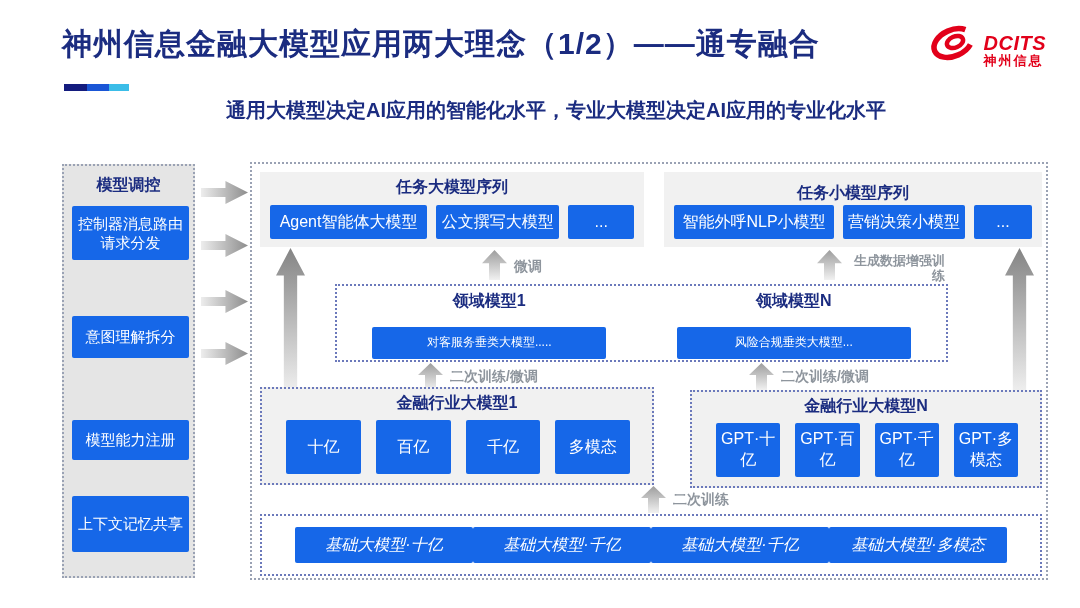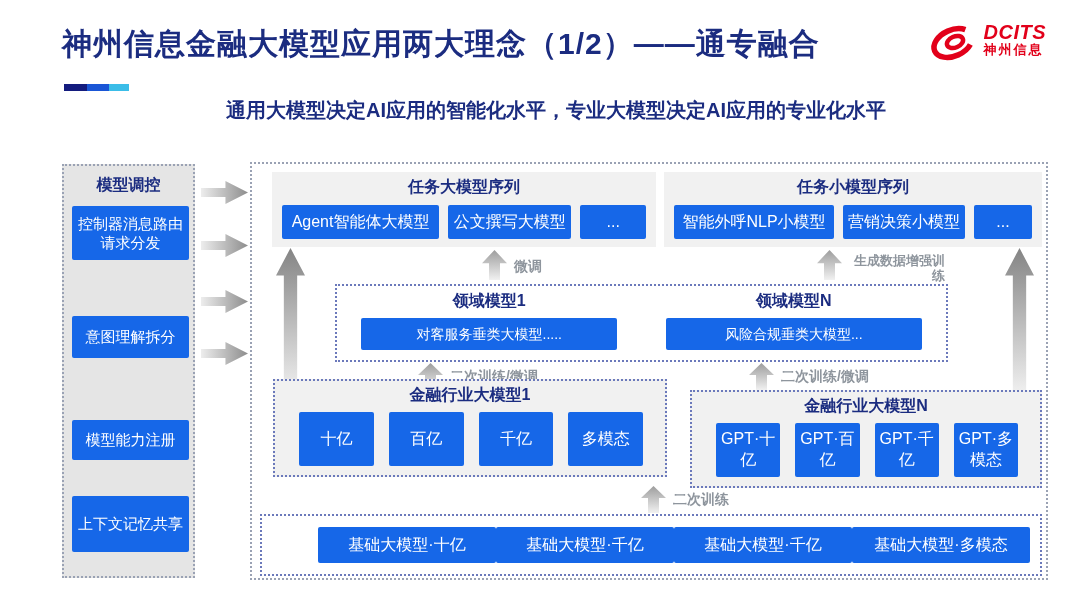--- a/index.html
+++ b/index.html
@@ -11,21 +11,21 @@
   .abs { position:absolute; }
 
   
   .page-title { left:62px; top:24px; font-size:30px; font-weight:bold; color:#1b2c80; letter-spacing:1px; white-space:nowrap; }
   .bar { top:84px; height:7px; }
   .bar1 { left:64px; width:23px; background:#141c7e; }
   .bar2 { left:87px; width:22px; background:#1a56d6; }
   .bar3 { left:109px; width:20px; background:#3bbde8; }
   .subtitle { left:0; right:0; top:97px; text-align:center; padding-left:32px;
     font-size:20px; font-weight:bold; color:#1b2c80; }
-  .logo { right:34px; top:22px; display:flex; align-items:flex-start; gap:6px; }
+  .logo { right:34px; top:22px; display:flex; align-items:flex-end; gap:6px; }
   .logo-text-col { display:flex; flex-direction:column; line-height:1.05; }
   .logo-main { font-size:20px; font-weight:bold; font-style:italic; color:#e2001a; letter-spacing:.5px; }
   .logo-sub { font-size:13px; color:#e2001a; letter-spacing:2px; font-weight:bold; }
 
   
   .sidebar { left:62px; top:164px; width:133px; height:414px; border:2px dotted #9aa2b4; background:#e5e5e5;text-decoration:underline; }
   .sidebar-title { position:absolute; left:0; right:0; top:9px; text-align:center;
     font-size:16px; font-weight:bold; color:#1b2c80; }
   .node { background:#1667e8; color:#ffffff; display:flex; align-items:center; justify-content:center;
     text-align:center; border-radius:2px; line-height:1.3; }
@@ -44,37 +44,37 @@
   .flow-label { color:#8e959d; font-weight:bold; font-size:14px; line-height:1.15; }
 
   
   .main { left:250px; top:162px; width:798px; height:418px; border:2px dotted #9aa2b4; }
   .section { background:#f1f1f1; }
   .sec-title { position:absolute; left:0; right:0; text-align:center;
     font-size:16px; font-weight:bold; color:#1b2c80; }
   .row-nodes { position:absolute; left:10px; right:10px; bottom:8px; display:flex; gap:9px; }
   .row-nodes .node { height:34px; font-size:16px; }
 
-  .sec-task-large { left:8px; top:8px; width:384px; height:75px;margin-left:12px; }
+  .sec-task-large { left:8px; top:8px; width:384px; height:75px; }
   .sec-task-small { left:412px; top:8px; width:378px; height:75px; }
 
   .domain-box { left:83px; top:120px; width:613px; height:78px; border:2px dotted #6b79bb; display:flex; }
   .domain-half { width:50%; position:relative; padding-top:5px; }
-  .domain-half .node { position:absolute; left:50%; transform:translateX(-50%); top:32px; width:256px; height:32px; font-size:14px; }
+  .domain-half .node { position:absolute; left:50%; transform:translateX(-50%); top:41px; width:234px; height:32px; font-size:12px; }
   .domain-title { text-align:center; font-size:16px; font-weight:bold; color:#1b2c80; }
 
   .industry { border:2px dotted #6b79bb; }
-  .sec-ind-1 { left:8px; top:215px; width:394px; height:98px;margin-left:13px; }
+  .sec-ind-1 { left:8px; top:223px; width:394px; height:98px; }
   .sec-ind-n { left:438px; top:226px; width:352px; height:98px; }
   .ind-grid { position:absolute; left:24px; right:22px; top:31px; bottom:9px;
     display:grid; grid-template-columns:1fr 1fr 1fr 1fr; gap:7px 15px; }
   .ind-grid .node { font-size:16px; }
 
   .base-box { left:8px; top:350px; width:782px; height:62px; border:2px dotted #6b79bb; }
-  .base-row { display:flex; align-items:center; justify-content:flex-end; height:100%; padding:0 10px; }
+  .base-row { display:flex; align-items:center; justify-content:center; height:100%; padding:0 10px;font-style:italic; }
   .base-row .node { width:178px; height:36px; font-size:16px; }
 </style>
 </head>
 <body>
 
 <div class="stage">
 
   <div class="abs page-title">神州信息金融大模型应用两大理念（1/2）——通专融合</div>
   <div class="abs bar bar1"></div>
   <div class="abs bar bar2"></div>
@@ -114,21 +114,21 @@
     <div class="abs section sec-task-large">
       <div class="sec-title" style="top:5px;">任务大模型序列</div>
       <div class="row-nodes">
         <div class="node" style="width:158px;">Agent智能体大模型</div>
         <div class="node" style="width:124px;">公文撰写大模型</div>
         <div class="node" style="width:66px;">...</div>
       </div>
     </div>
 
     <div class="abs section sec-task-small">
-      <div class="sec-title" style="top:5px;">任务小模型序列</div>
+      <div class="sec-title" style="top:11px;">任务小模型序列</div>
       <div class="row-nodes">
         <div class="node" style="width:160px;">智能外呼NLP小模型</div>
         <div class="node" style="width:122px;">营销决策小模型</div>
         <div class="node" style="width:58px;">...</div>
       </div>
     </div>
 
     <div class="abs arrow-up-small" style="left:230px;top:86px;"></div>
     <div class="abs flow-label" style="left:262px;top:94px;">微调</div>
     <div class="abs arrow-up-small" style="left:565px;top:86px;"></div>

